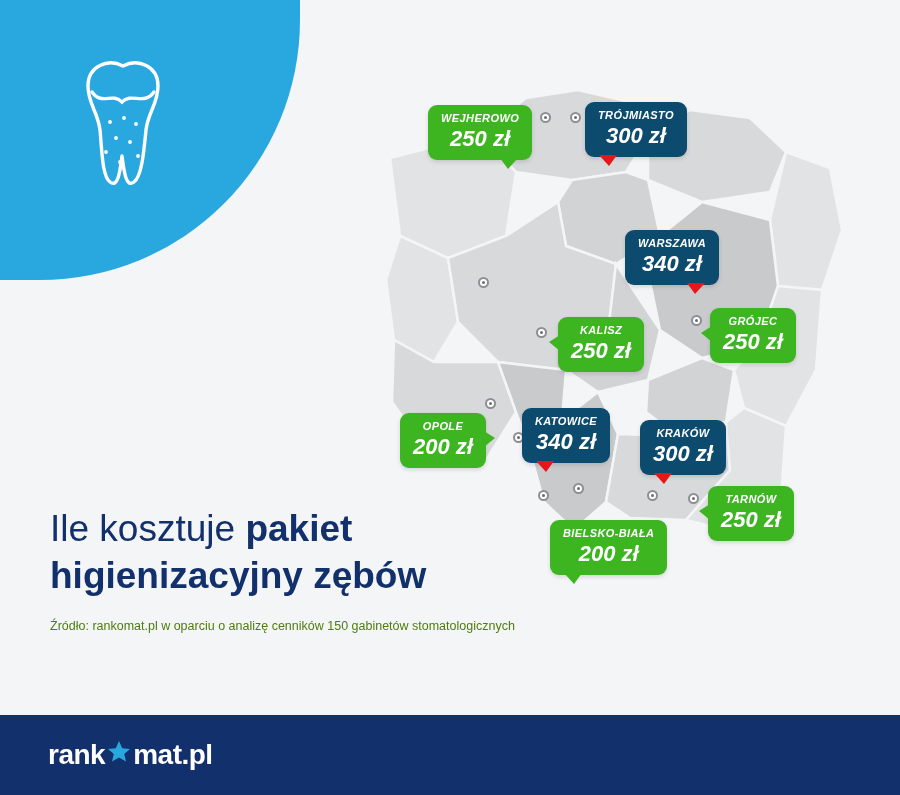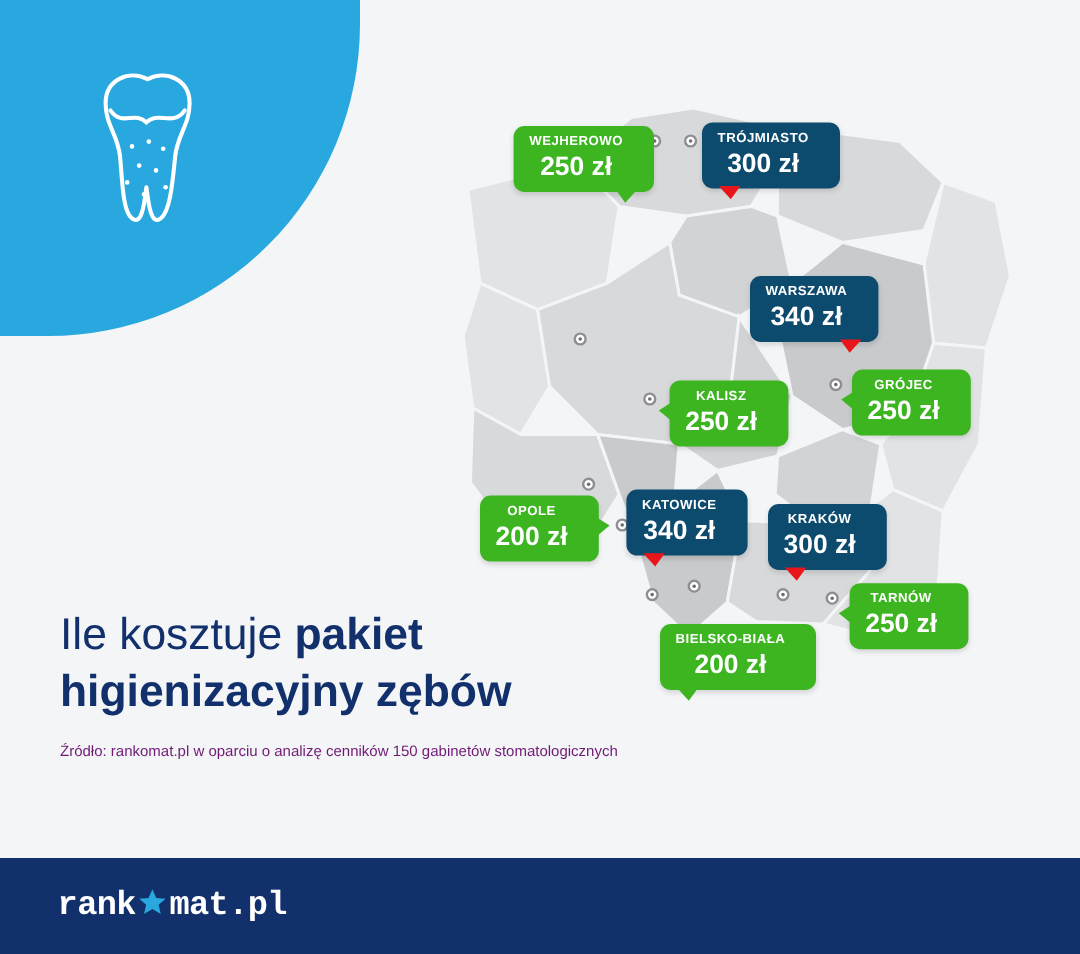--- a/index.html
+++ b/index.html
@@ -64,26 +64,27 @@
     height: 3px;
     margin: -1.5px 0 0 -1.5px;
     border-radius: 50%;
     background: #6d6d72;
   }
 
   
   .label {
     position: absolute;
     border-radius: 9px;
-    padding: 7px 26px 9px 13px;
+    padding: 7px 13px 9px 13px;
     box-sizing: border-box;
     text-align: center;
     color: #ffffff;
     box-shadow: 0 2px 4px rgba(0,0,0,0.13);
     white-space: nowrap;
+    font-style: italic;
   }
   .label.red   { background: #0c4a6e; }
   .label.green { background: #3cb521; }
   .label .city {
     display: block;
     font-size: 11px;
     font-weight: bold;
     letter-spacing: 0.4px;
     line-height: 13px;
   }
@@ -147,32 +148,31 @@
   }
   .headline h1 b { font-weight: bold; }
   .subtitle {
     margin-top: 18px;
     font-size: 19px;
     color: #2b2b2b;
   }
   .source {
     margin-top: 20px;
     font-size: 12.5px;
-    color: #701a75;
+    color: #4d7c0f;
   }
 
   
   .footer {
     position: absolute;
     left: 0;
     bottom: 0;
     width: 900px;
     height: 80px;
     background: #12306b;
-    font-family: Liberation Mono, monospace;
   }
   .logo {
     position: absolute;
     left: 48px;
     top: 23px;
     font-size: 28px;
     font-weight: bold;
     color: #ffffff;
     letter-spacing: -0.5px;
     display: flex;

